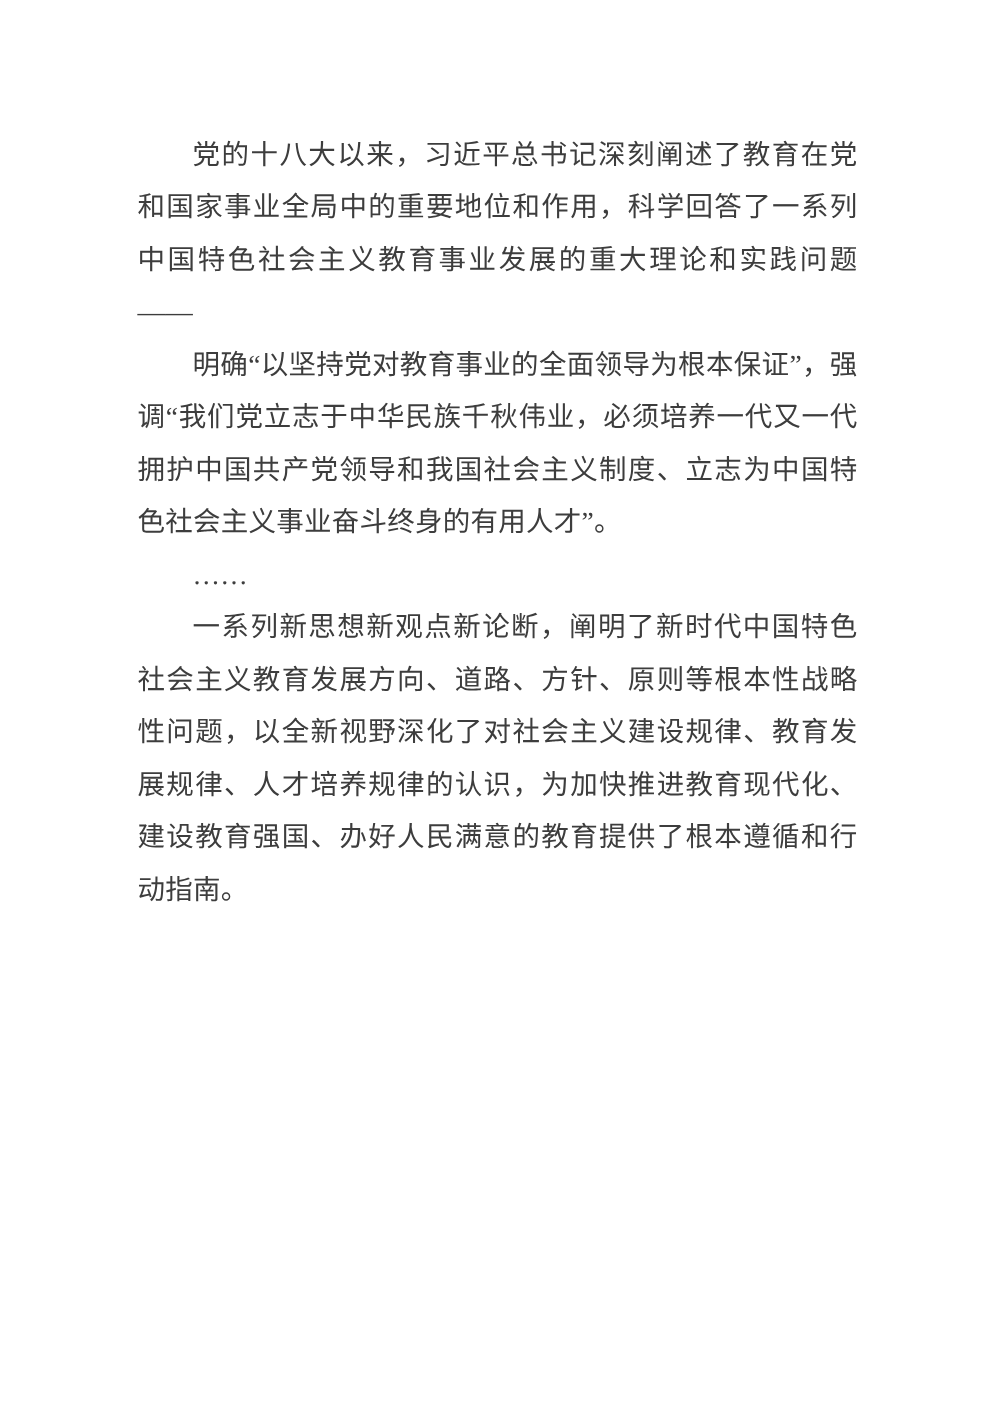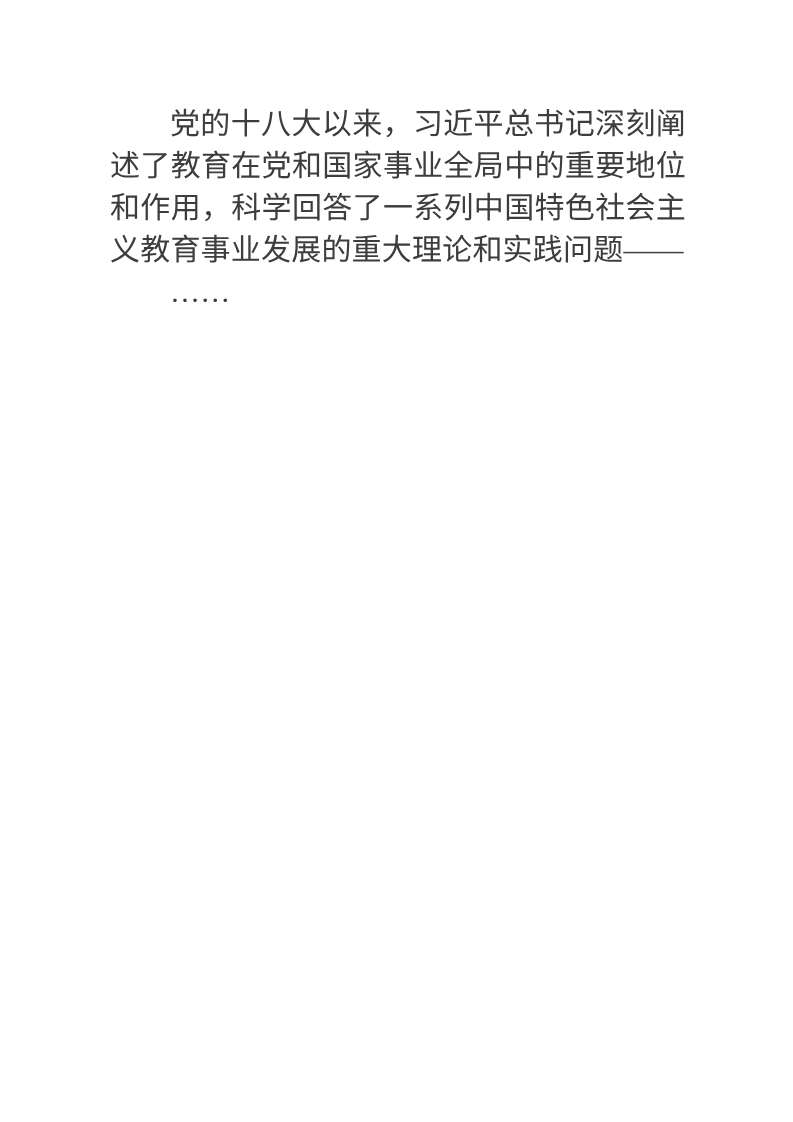--- a/index.html
+++ b/index.html
@@ -13,36 +13,38 @@
     height: 1122px;
     background: #ffffff;
     overflow: hidden;
   }
   .text-block {
     position: absolute;
     left: 110px;
     top: 103px;
     width: 576px;
     font-family: "Liberation Serif", "DejaVu Serif", serif;
-    font-size: 30px;
+    font-size: 22px;
     line-height: 42px;
     color: #3d3d3d;
     text-align: justify;
     text-justify: inter-ideograph;
     letter-spacing: 0.2px;
   }
   .para {
     margin: 0;
     padding: 0;
     text-indent: 2em;
     word-break: break-all;
     overflow-wrap: break-word;
   }
 </style>
 </head>
 <body>
 
 <div class="page">
   <div class="text-block">
     <p class="para">党的十八大以来，习近平总书记深刻阐述了教育在党和国家事业全局中的重要地位和作用，科学回答了一系列中国特色社会主义教育事业发展的重大理论和实践问题——</p>
+    <p class="para">明确“以坚持党对教育事业的全面领导为根本保证”，强调“我们党立志于中华民族千秋伟业，必须培养一代又一代拥护中国共产党领导和我国社会主义制度、立志为中国特色社会主义事业奋斗终身的有用人才”。</p>
     <p class="para">……</p>
+    <p class="para">一系列新思想新观点新论断，阐明了新时代中国特色社会主义教育发展方向、道路、方针、原则等根本性战略性问题，以全新视野深化了对社会主义建设规律、教育发展规律、人才培养规律的认识，为加快推进教育现代化、建设教育强国、办好人民满意的教育提供了根本遵循和行动指南。</p>
   </div>
 </div>
 
 </body></html>

